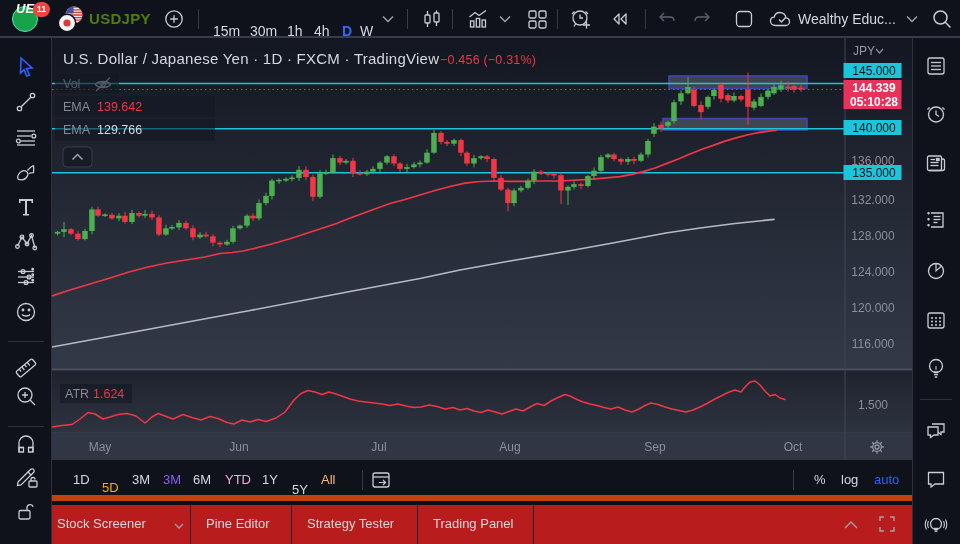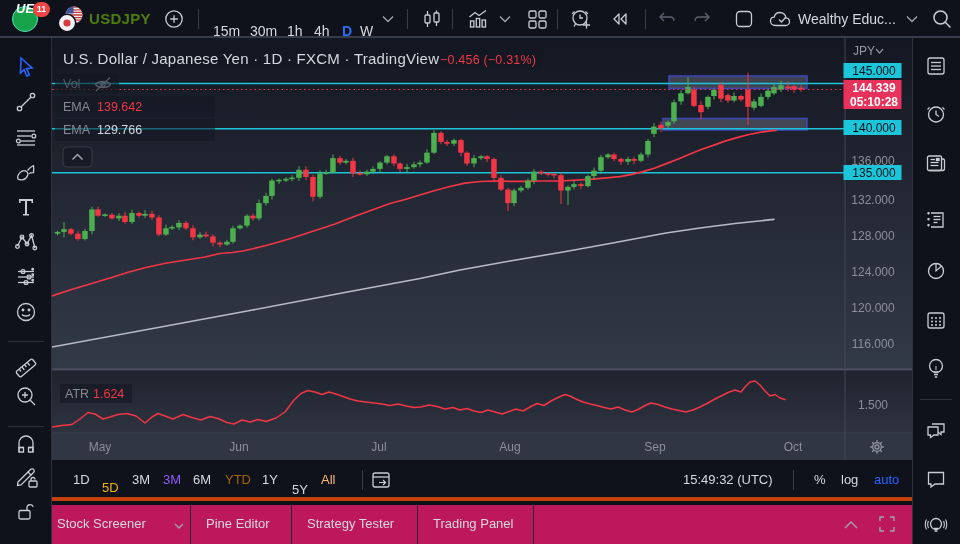--- a/index.html
+++ b/index.html
@@ -652,46 +652,45 @@
     </g>
   </svg>
 <svg style="position:absolute;left:924px;top:513px" width="24" height="24" viewBox="0 0 24 24">
     <g stroke="#c9ccd4" fill="none" stroke-width="1.3">
       <circle cx="12" cy="11" r="5.5"></circle>
       <path d="M10 15.5 h4 M10.5 18 h3"></path>
       <path d="M4.5 8 C3.5 10 3.5 13 4.5 15 M2.5 6.5 C1 9.5 1 13.5 2.5 16.5 M19.5 8 C20.5 10 20.5 13 19.5 15 M21.5 6.5 C23 9.5 23 13.5 21.5 16.5" stroke-width="1.1"></path>
     </g>
   </svg>
 
-<div style="position:absolute;left:52px;top:460px;width:860px;height:41px;background:#0f121a;border-bottom:4px solid #c2410c">
+<div style="position:absolute;left:52px;top:460px;width:860px;height:41px;background:#0f121a;border-bottom:6px solid #c2410c">
  <span style="font:13px 'Liberation Sans';color:#d5d8e0;position:absolute;top:0;height:40px;line-height:40px;left:21px">1D</span>
     <span style="font:13px 'Liberation Sans';color:#eab308;position:absolute;top:8px;height:40px;line-height:40px;left:50px">5D</span>
  <span style="font:13px 'Liberation Sans';color:#d5d8e0;position:absolute;top:0;height:40px;line-height:40px;left:80px">3M</span>
     <span style="font:13px 'Liberation Sans';color:#8b5cf6;position:absolute;top:0;height:40px;line-height:40px;left:111px">3M</span>
  <span style="font:13px 'Liberation Sans';color:#d5d8e0;position:absolute;top:0;height:40px;line-height:40px;left:141px">6M</span>
-    <span style="font:13px 'Liberation Sans';color:#a16207;position:absolute;top:0;height:40px;line-height:40px;left:173px">YTD</span>
+    <span style="font:13px 'Liberation Sans';color:#f9a8d4;position:absolute;top:0;height:40px;line-height:40px;left:173px">YTD</span>
  <span style="font:13px 'Liberation Sans';color:#d5d8e0;position:absolute;top:0;height:40px;line-height:40px;left:210px">1Y</span>
     <span style="font:13px 'Liberation Sans';color:#d5d8e0;position:absolute;top:10px;height:40px;line-height:40px;left:240px">5Y</span>
  <span style="font:13px 'Liberation Sans';color:#fdba74;position:absolute;top:0;height:40px;line-height:40px;left:269px">All</span>
  <div style="position:absolute;left:310px;top:10px;width:1px;height:20px;background:#363c49"></div>
  <svg style="position:absolute;left:318px;top:9px" width="22" height="22" viewBox="0 0 22 22">
       <g stroke="#c9ccd4" fill="none" stroke-width="1.3">
         <rect x="3" y="4" width="16" height="14" rx="2"></rect>
         <path d="M3 8 H19"></path>
         <path d="M9 13.5 H15 M13 11 L15.5 13.5 L13 16" stroke-width="1.2"></path>
       </g>
     </svg>
- <span style="font:13px 'Liberation Sans';color:#d5d8e0;position:absolute;top:0;height:40px;line-height:40px;left:631px">15:49:32 (UTC)</span>
  <div style="position:absolute;left:741px;top:10px;width:1px;height:20px;background:#363c49"></div>
  <span style="font:13px 'Liberation Sans';color:#d5d8e0;position:absolute;top:0;height:40px;line-height:40px;left:762px">%</span>
  <span style="font:13px 'Liberation Sans';color:#d5d8e0;position:absolute;top:0;height:40px;line-height:40px;left:789px">log</span>
  <span style="font:13px 'Liberation Sans';color:#d5d8e0;position:absolute;top:0;height:40px;line-height:40px;left:822px;color:#2962ff">auto</span>
 </div>
 <div style="position:absolute;left:52px;top:501px;width:860px;height:4px;background:#0c0f15"></div>
-<div style="position:absolute;left:52px;top:505px;width:860px;height:39px;background:#be185d">
+<div style="position:absolute;left:52px;top:505px;width:860px;height:39px;background:#b91c1c">
  <span style="position:absolute;left:5px;top:11px;font:13px 'Liberation Sans';color:#d5d8e0">Stock Screener</span>
  <svg style="position:absolute;left:121px;top:17px" width="12" height="9" viewBox="0 0 12 9">
       <path d="M2 2 L6 6 L10 2" stroke="#9ea3ad" fill="none" stroke-width="1.3"></path>
     </svg>
  <div style="position:absolute;left:138px;top:0;width:1px;height:39px;background:#242935"></div>
  <span style="position:absolute;left:154px;top:11px;font:13px 'Liberation Sans';color:#d5d8e0">Pine Editor</span>
  <div style="position:absolute;left:239px;top:0;width:1px;height:39px;background:#242935"></div>
  <span style="position:absolute;left:255px;top:11px;font:13px 'Liberation Sans';color:#d5d8e0">Strategy Tester</span>
  <div style="position:absolute;left:365px;top:0;width:1px;height:39px;background:#242935"></div>
  <span style="position:absolute;left:381px;top:11px;font:13px 'Liberation Sans';color:#d5d8e0">Trading Panel</span>

